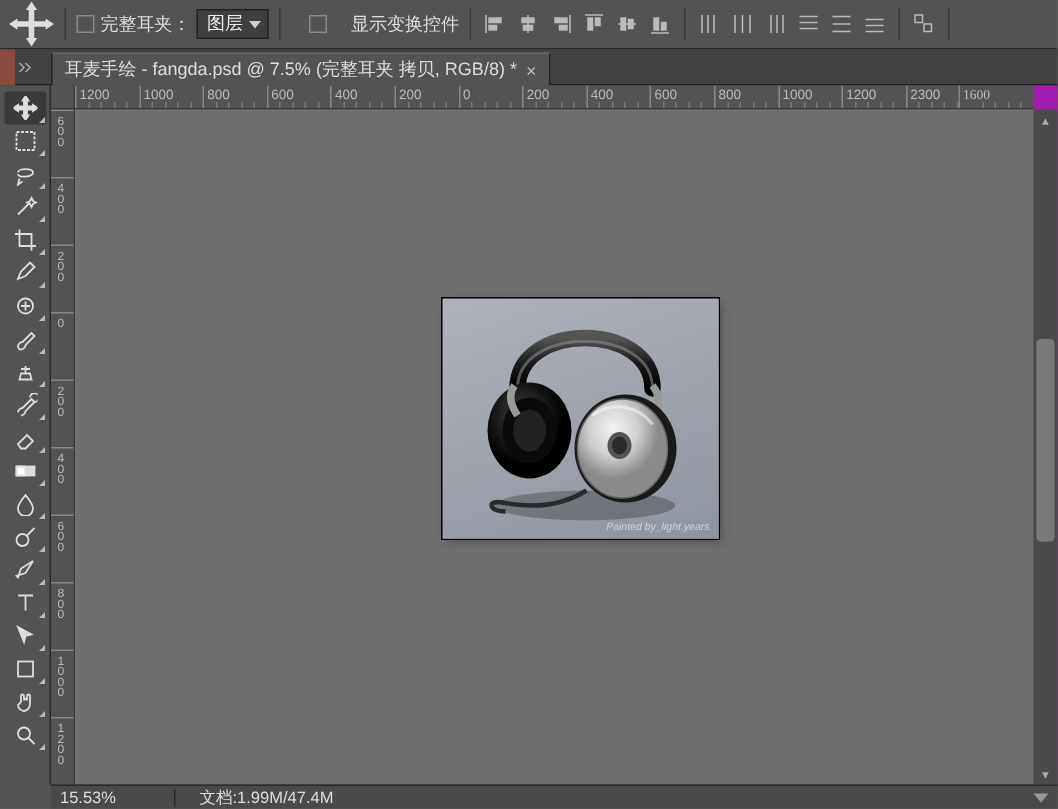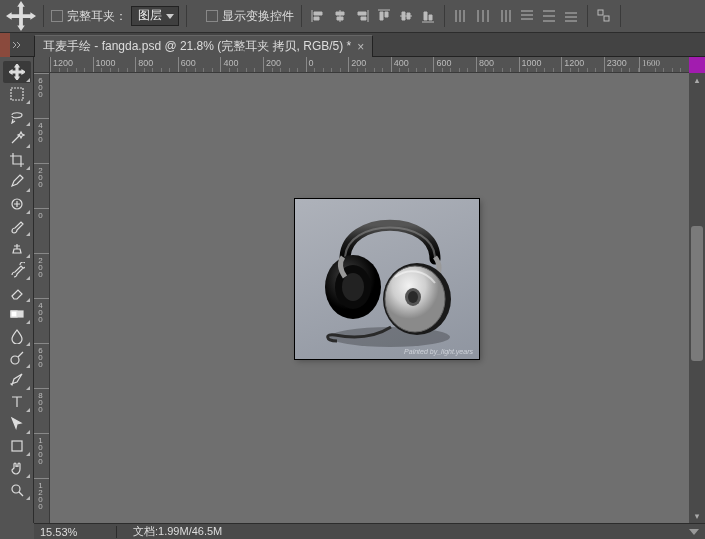--- a/index.html
+++ b/index.html
@@ -66,21 +66,21 @@
         <path d="M8 0l2 3h-1v4h4v-1l3 2-3 2v-1h-4v4h1l-2 3-2-3h1v-4h-4v1l-3-2 3-2v1h4v-4h-1z" fill="#ddd"></path>
       </svg>
   </div>
   <div class="sep"></div>
   <label style="display:flex;align-items:center;gap:0;">
     <span class="chk"></span>
     <span>完整耳夹：</span>
   </label>
   <div class="select">图层</div>
   <div class="sep"></div>
-  <label style="display:flex;align-items:center;gap:0;padding-left:12px;">
+  <label style="display:flex;align-items:center;gap:12px;padding-left:12px;">
     <span class="chk"></span>
     <span>显示变换控件</span>
   </label>
   <div class="sep"></div>
   <div class="align-group" id="align-group-1">
       <div class="align-btn">
         <svg viewBox="0 0 16 16" stroke="#bbb" fill="#bbb">
           <path d="M2 2v12M4 4h8v3H4zM4 9h5v3H4z"></path>
         </svg>
       </div>
@@ -155,21 +155,21 @@
 
 <div class="palette-strip"></div>
 <div class="left-strip">
   <svg width="10" height="10" viewBox="0 0 10 10">
       <path d="M1 2l3 3-3 3M5 2l3 3-3 3" stroke="#aaa" fill="none"></path>
     </svg>
 </div>
 
 <div class="tab-bar">
   <div class="tab">
-    <span>耳麦手绘 - fangda.psd @ 21.8% (完整耳夹 拷贝, RGB/5) *</span>
+    <span>耳麦手绘 - fangda.psd @ 7.5% (完整耳夹 拷贝, RGB/8) *</span>
     <span class="close">×</span>
   </div>
 </div>
 
 <div class="toolbox" id="toolbox">
     <div class="tool active">
       <svg viewBox="0 0 16 16" stroke="#ddd" stroke-width="1.2" fill="#ddd">
         <path d="M8 0l2 3h-1v4h4v-1l3 2-3 2v-1h-4v4h1l-2 3-2-3h1v-4h-4v1l-3-2 3-2v1h4v-4h-1z"></path>
       </svg>
       <span class="tri"></span>
@@ -489,15 +489,15 @@
   <div class="scroll-v">
     <div class="arrow" style="top:0">▴</div>
     <div class="thumb"></div>
     <div class="arrow" style="bottom:0">▾</div>
   </div>
 </div>
 
 <div class="status-bar">
   <span class="zoom">15.53%</span>
   <span class="sep2"></span>
-  <span>文档:1.99M/46.5M</span>
+  <span>文档:1.99M/47.4M</span>
   <span class="tri2"></span>
 </div>
 
 </body></html>

